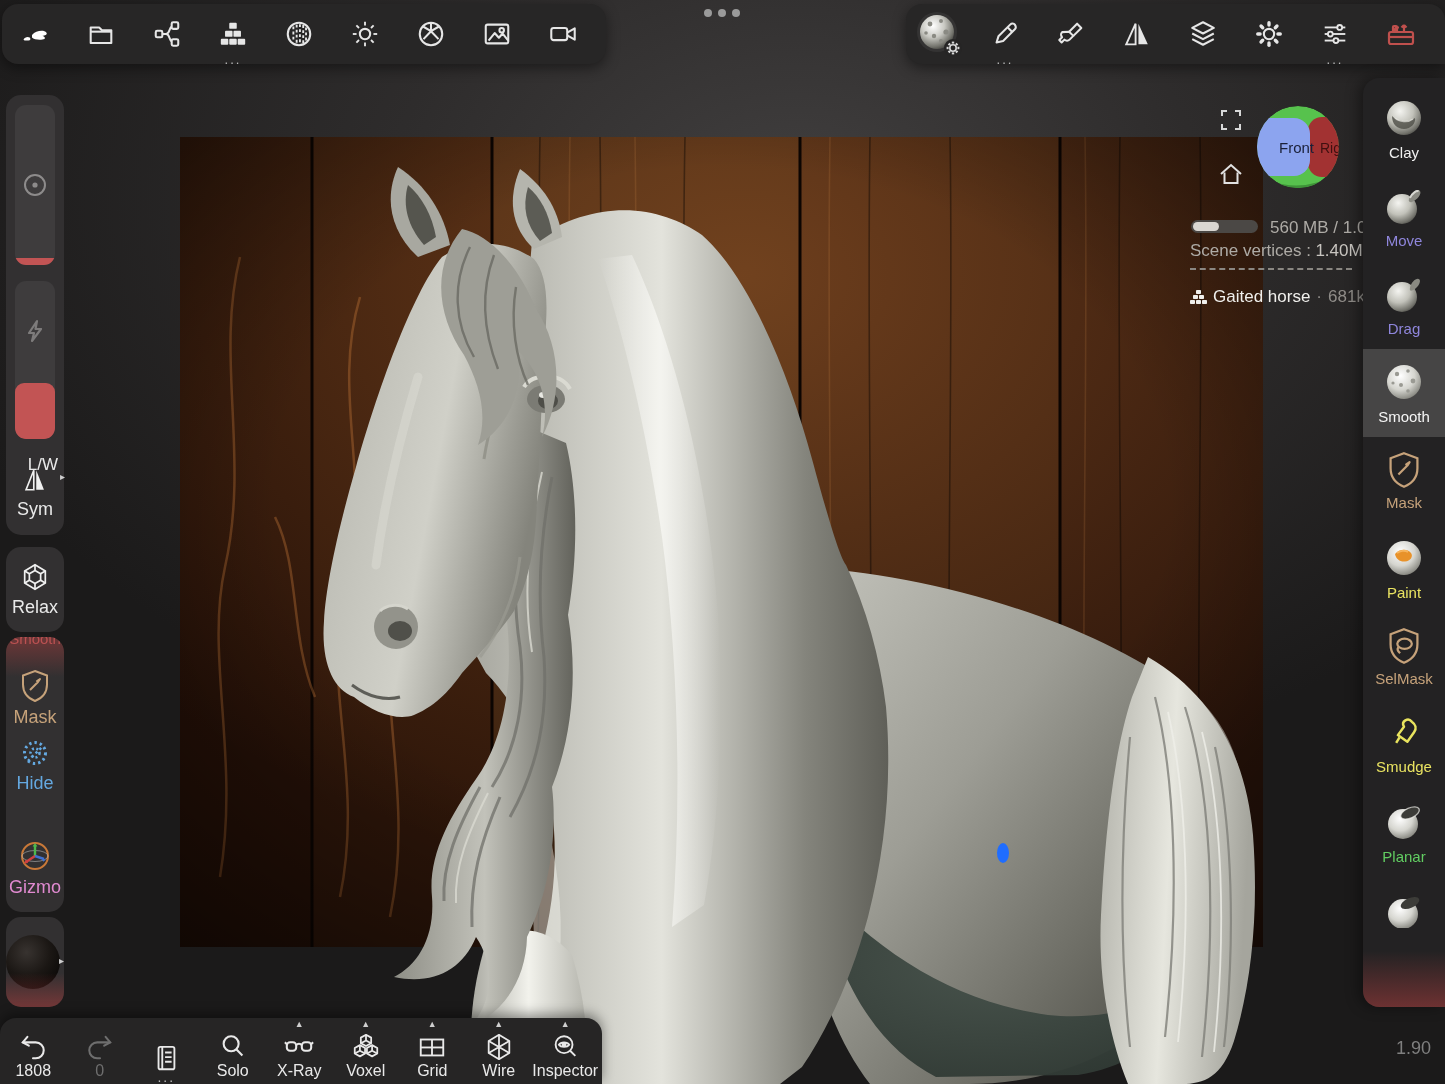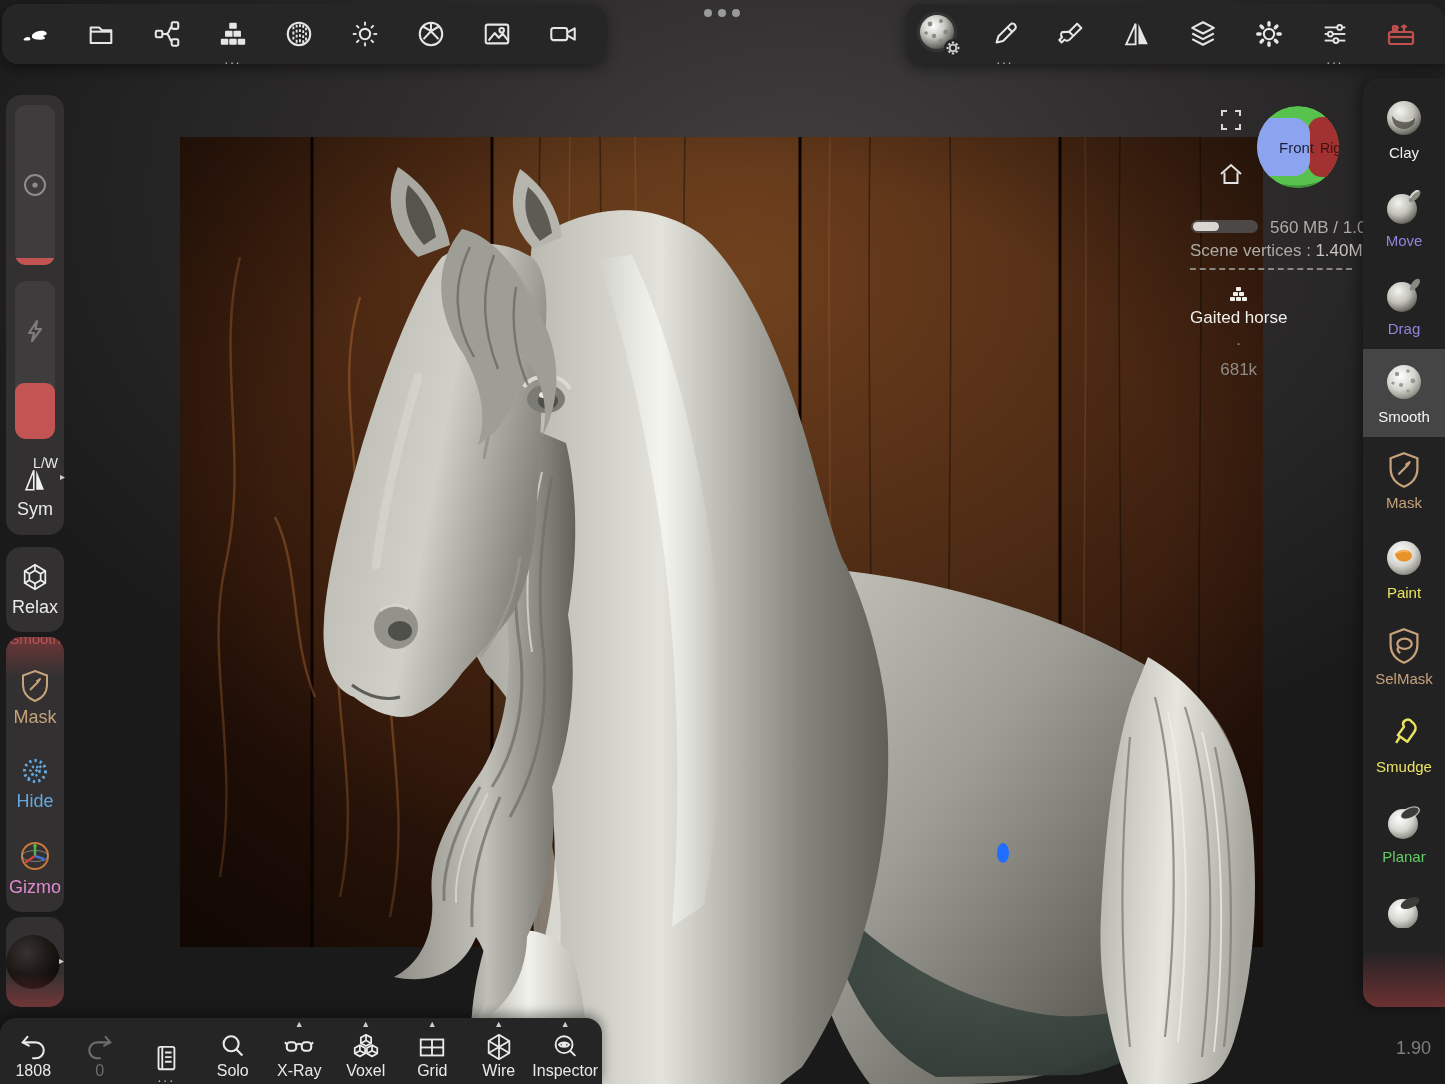--- a/index.html
+++ b/index.html
@@ -259,21 +259,21 @@
 
   <div class="abs" style="left:1191px;top:220px;width:67px;height:13px;background:#4b4845;border-radius:7px;">
     <div style="width:26px;height:9px;margin:2px;background:#d9d6d1;border-radius:5px;"></div>
   </div>
   <div class="abs stat" style="left:1270px;top:218px;white-space:nowrap;">560 MB / 1.09 G</div>
   <div class="abs" style="left:1190px;top:241px;white-space:nowrap;">
     <span class="stat">Scene vertices :</span>
     <span style="color:#c8c5c0;font-size:17px;">1.40M</span>
   </div>
   <div class="abs" style="left:1190px;top:268px;width:162px;border-top:2px dashed #8a8782;"></div>
-  <div class="abs" style="left:1190px;top:287px;display:flex;align-items:center;gap:6px;white-space:nowrap;flex-direction:column;">
+  <div class="abs" style="left:1190px;top:287px;display:flex;align-items:center;gap:6px;white-space:nowrap;">
     <svg width="17" height="15" viewBox="0 0 17 15">
       <g fill="#f0efec">
           <rect x="6" y="0" width="5" height="4" rx="0.8"></rect>
           <rect x="3" y="5" width="5" height="4" rx="0.8"></rect>
           <rect x="9" y="5" width="5" height="4" rx="0.8"></rect>
           <rect x="0" y="10" width="5" height="4" rx="0.8"></rect>
           <rect x="6" y="10" width="5" height="4" rx="0.8"></rect>
           <rect x="12" y="10" width="5" height="4" rx="0.8"></rect>
         </g>
     </svg>
@@ -485,21 +485,21 @@
     </div>
     <div class="track" style="top:186px;height:158px;">
       <div class="icon" style="height:100px;">
         <svg width="26" height="26" viewBox="0 0 26 26" fill="none" stroke="#7d7b7b" stroke-width="2.2" stroke-linejoin="round">
             <path d="M15 3L7 15h5l-2 8 9-12h-5.5z"></path>
           </svg>
       </div>
       <div style="position:absolute;bottom:0;left:0;width:100%;height:56px;background:#c25454;border-radius:9px;"></div>
     </div>
     <div class="abs" style="left:0;top:352px;width:58px;height:80px;">
-      <div class="abs" style="right:6px;top:8px;color:#e9e9e9;font-size:14px;">L/W</div>
+      <div class="abs" style="right:6px;top:8px;color:#e9e9e9;font-size:17px;">L/W</div>
       <div class="abs" style="right:-1px;top:24px;color:#cfcfcf;font-size:10px;">▸</div>
       <div class="abs icon" style="left:14px;top:20px;width:30px;height:26px;">
         <svg width="26" height="24" viewBox="0 0 32 28">
           <path d="M14.5 2L5 26h9.5z" fill="none" stroke="#f0f0f0" stroke-width="2"></path>
           <path d="M17.5 2l9.5 24h-9.5z" fill="#f0f0f0"></path>
         </svg>
       </div>
       <div class="lbl abs" style="left:0;top:52px;width:58px;">Sym</div>
     </div>
   </div>
@@ -516,21 +516,21 @@
   <div class="lp abs" style="left:6px;top:637px;width:58px;height:275px;overflow:hidden;">
     <div class="fadeRedTop"></div>
     <div class="abs red" style="left:0;top:-7px;width:58px;text-align:center;font-size:15px;opacity:.95;">Smooth</div>
     <div class="abs" style="left:0;top:32px;width:58px;display:flex;flex-direction:column;align-items:center;gap:4px;">
       <svg width="32" height="34" viewBox="0 0 32 34" fill="none" stroke="#c6a27a" stroke-width="2">
         <path d="M16 2l12 4.5v9c0 8-4.5 13.5-12 16.5C8.5 29 4 23.5 4 15.5v-9z"></path>
         <path d="M11 21l8-8m0 0l2-3-3 2z" stroke-linejoin="round"></path>
       </svg>
       <div class="lbl tan">Mask</div>
     </div>
-    <div class="abs" style="left:0;top:118px;width:58px;display:flex;flex-direction:column;align-items:center;gap:4px;">
+    <div class="abs" style="left:0;top:100px;width:58px;display:flex;flex-direction:column;align-items:center;gap:4px;">
       <svg width="32" height="32" viewBox="0 0 32 32" fill="none" stroke="#64a8e0">
         <circle cx="16" cy="16" r="10.5" stroke-width="3" stroke-dasharray="2.4 3"></circle>
         <circle cx="16" cy="16" r="4.5" stroke-width="2.6" stroke-dasharray="2 2.4"></circle>
         <line x1="9" y1="24" x2="24" y2="9" stroke-width="2.6" stroke-dasharray="2.4 3"></line>
       </svg>
       <div class="lbl blue">Hide</div>
     </div>
     <div class="abs" style="left:0;top:202px;width:58px;display:flex;flex-direction:column;align-items:center;gap:4px;">
       <svg width="34" height="34" viewBox="0 0 34 34" fill="none">
         <circle cx="17" cy="17" r="13" stroke="#c87838" stroke-width="2"></circle>

